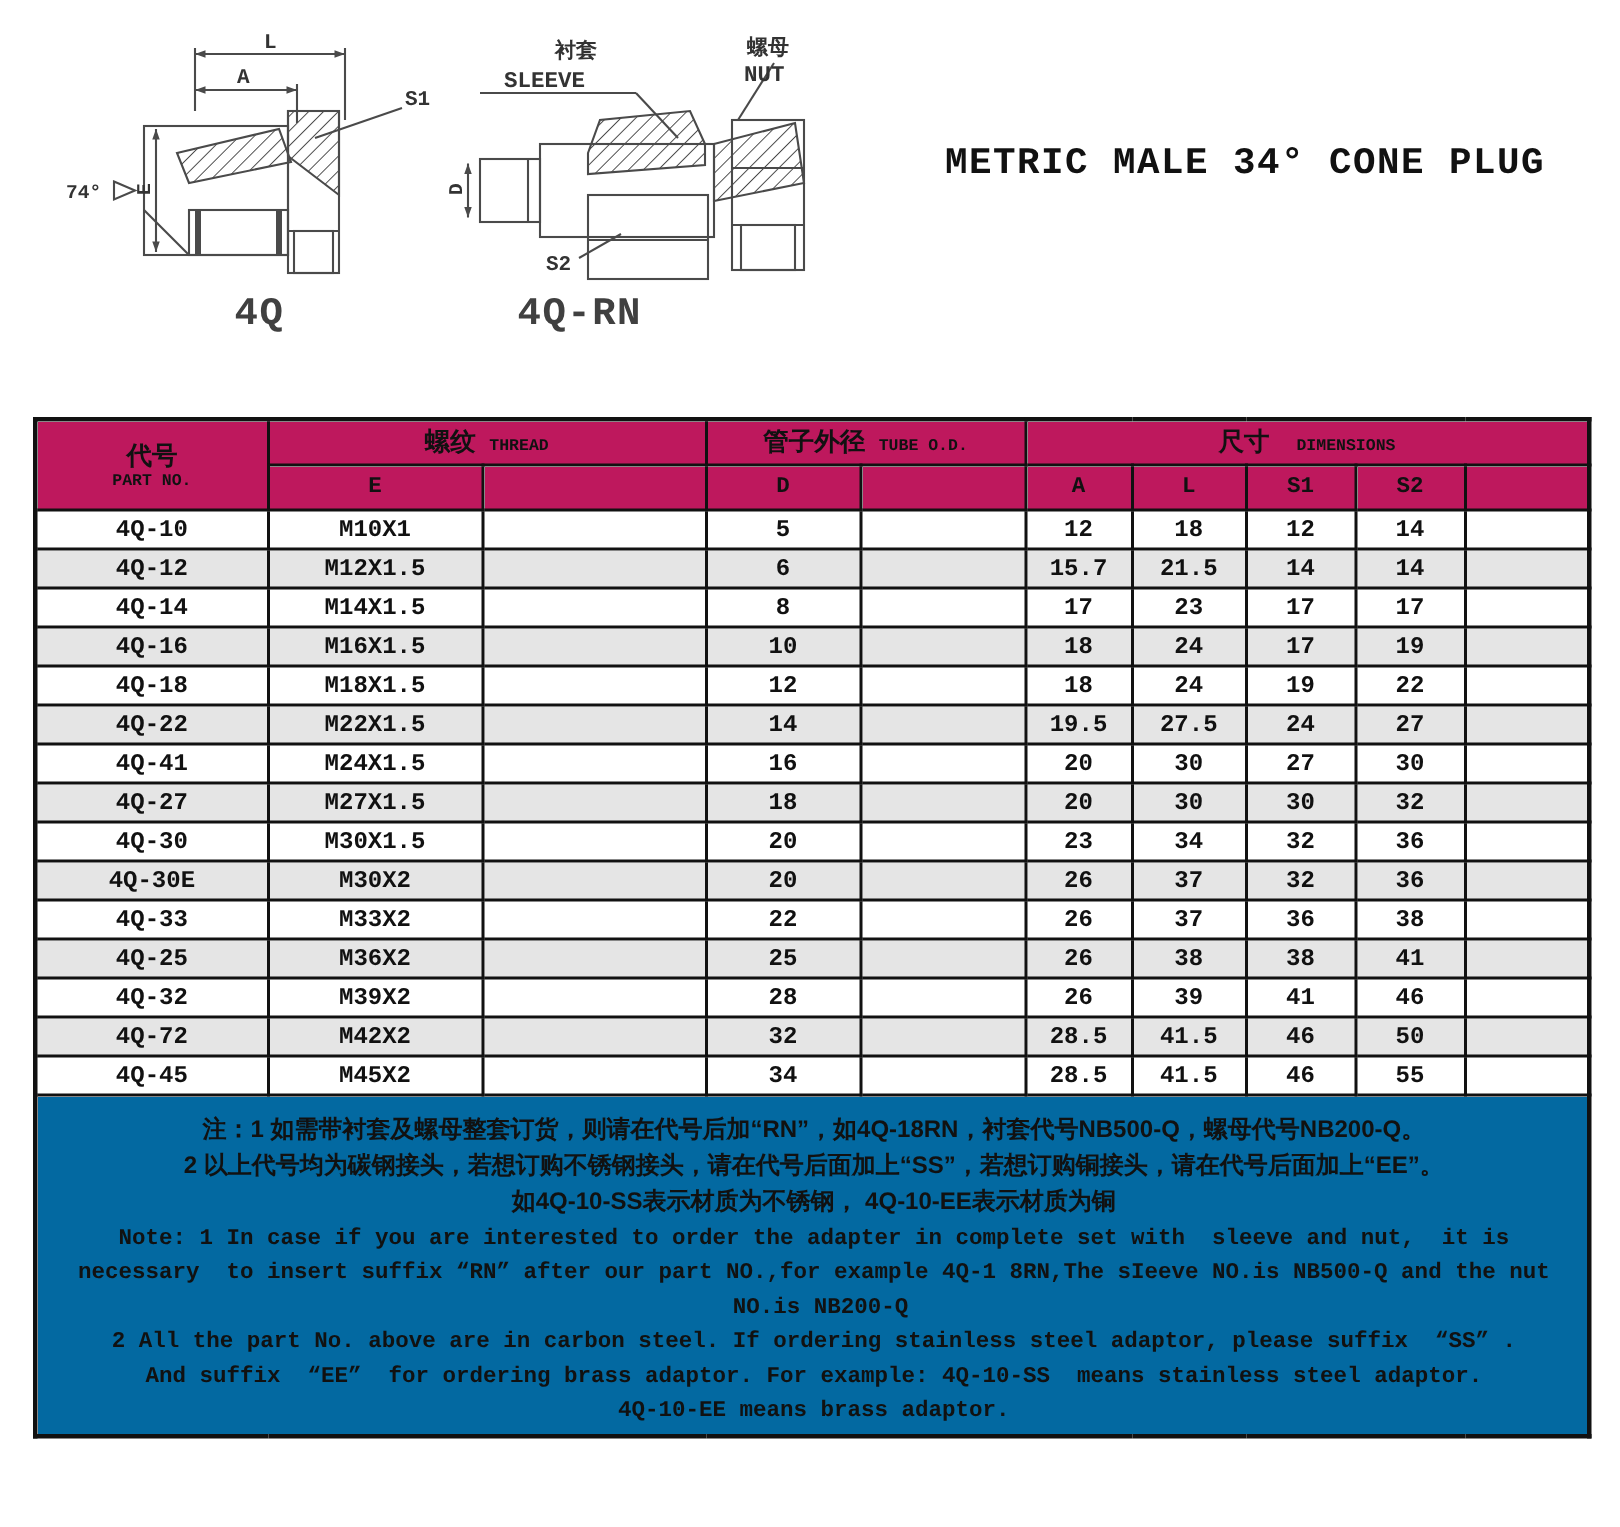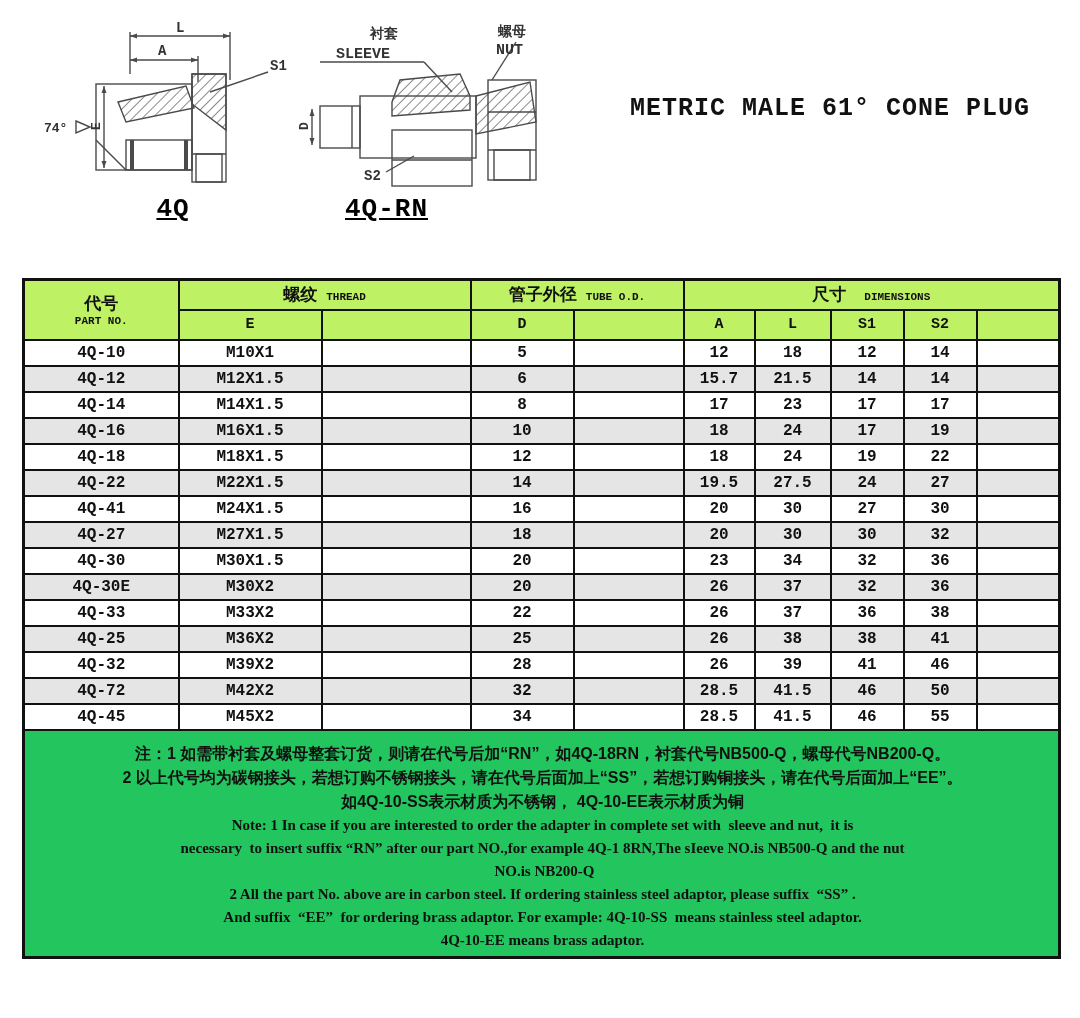--- a/index.html
+++ b/index.html
@@ -5,49 +5,49 @@
   * { margin:0; padding:0; box-sizing:border-box; }
   html,body { background:#ffffff; }
   body { font-family:"Liberation Sans", sans-serif; color:#1a1a1a; }
   .page { position:relative; width:1080px; height:1018px; background:#ffffff; overflow:hidden; }
 
   
   .figure { position:absolute; top:22px; }
   .fig1 { left:30px; }
   .fig2 { left:292px; }
   .fig-caption { position:absolute; font-family:"Liberation Mono","DejaVu Sans Mono",monospace;
-                 font-weight:bold; font-size:26px; color:#000000; letter-spacing:1px;text-decoration:underline; }
+                 font-weight:bold; font-size:26px; color:#404040; letter-spacing:1px; }
   .cap1 { left:128px; top:194px; width:90px; text-align:center; }
   .cap2 { left:345px; top:194px; width:110px; }
   svg text { font-family:"Liberation Mono","DejaVu Sans Mono",monospace; font-weight:bold; fill:#333; }
   svg .zh { font-family:"Liberation Sans",sans-serif; }
 
   
   .title-block { position:absolute; left:600px; top:86px; width:460px; text-align:center; }
   .title-zh { font-size:28px; font-weight:bold; color:#111; letter-spacing:2px; }
   .title-en { font-family:"Liberation Mono","DejaVu Sans Mono",monospace; font-size:25px;
               font-weight:bold; color:#111; margin-top:8px; letter-spacing:1px; }
 
   
   table.spec { position:absolute; left:22px; top:278px; width:1036px;
                border-collapse:collapse; table-layout:fixed;
                border:3px solid #111; }
   table.spec th, table.spec td { border:2px solid #111; text-align:center; vertical-align:middle;
                font-family:"Liberation Mono","DejaVu Sans Mono",monospace; font-weight:bold;
                color:#111; overflow:hidden; }
-  thead th { background:#bef264; height:30px; font-size:15px; }
+  thead th { background:#be185d; height:30px; font-size:15px; }
   .hdr-zh { font-family:"Liberation Sans",sans-serif; font-size:17px; font-weight:bold; }
   .hdr-en { font-family:"Liberation Mono","DejaVu Sans Mono",monospace; font-size:11px; font-weight:bold; }
   tbody td { height:26px; font-size:16px; background:#ffffff; }
   tbody tr.stripe td { background:#e5e5e5; }
-  td.notes-cell { height:228px; vertical-align:top; text-align:left; background:#22c55e;
+  td.notes-cell { height:228px; vertical-align:top; text-align:left; background:#0369a1;
                   padding:7px 6px 0 8px; }
   .note-line { white-space:pre; font-weight:bold; color:#111; }
   .note-zh { font-family:"Liberation Sans",sans-serif; font-size:16px; line-height:24px; }
-  .note-en { font-family:Liberation Serif, serif; font-size:15px; line-height:23px; }
+  .note-en { font-family:Liberation Mono, monospace; font-size:15px; line-height:23px; }
 </style>
 </head>
 <body>
 
 <div class="page">
 
   <div class="figure fig1">
     <svg width="290" height="180" viewBox="0 0 290 180">
       <defs>
         <pattern id="hatch1" width="7" height="7" patternTransform="rotate(45)" patternUnits="userSpaceOnUse">
@@ -136,21 +136,21 @@
       <text x="44" y="36" font-size="15">SLEEVE</text>
       <text x="206" y="14" font-size="14" class="zh">螺母</text>
       <text x="204" y="32" font-size="15">NUT</text>
       <text x="14" y="110" font-size="13" transform="rotate(-90 14 108)">D</text>
       <text x="72" y="158" font-size="14">S2</text>
     </svg>
   </div>
   <div class="fig-caption cap2">4Q-RN</div>
 
   <div class="title-block">
-    <div class="title-en">METRIC MALE 61° CONE PLUG</div>
+    <div class="title-en">METRIC MALE 34° CONE PLUG</div>
   </div>
 
   <table class="spec">
     <colgroup>
       <col style="width:155px">
         <col style="width:143px">
         <col style="width:149px">
       <col style="width:103px">
         <col style="width:110px">
         <col style="width:71px">

